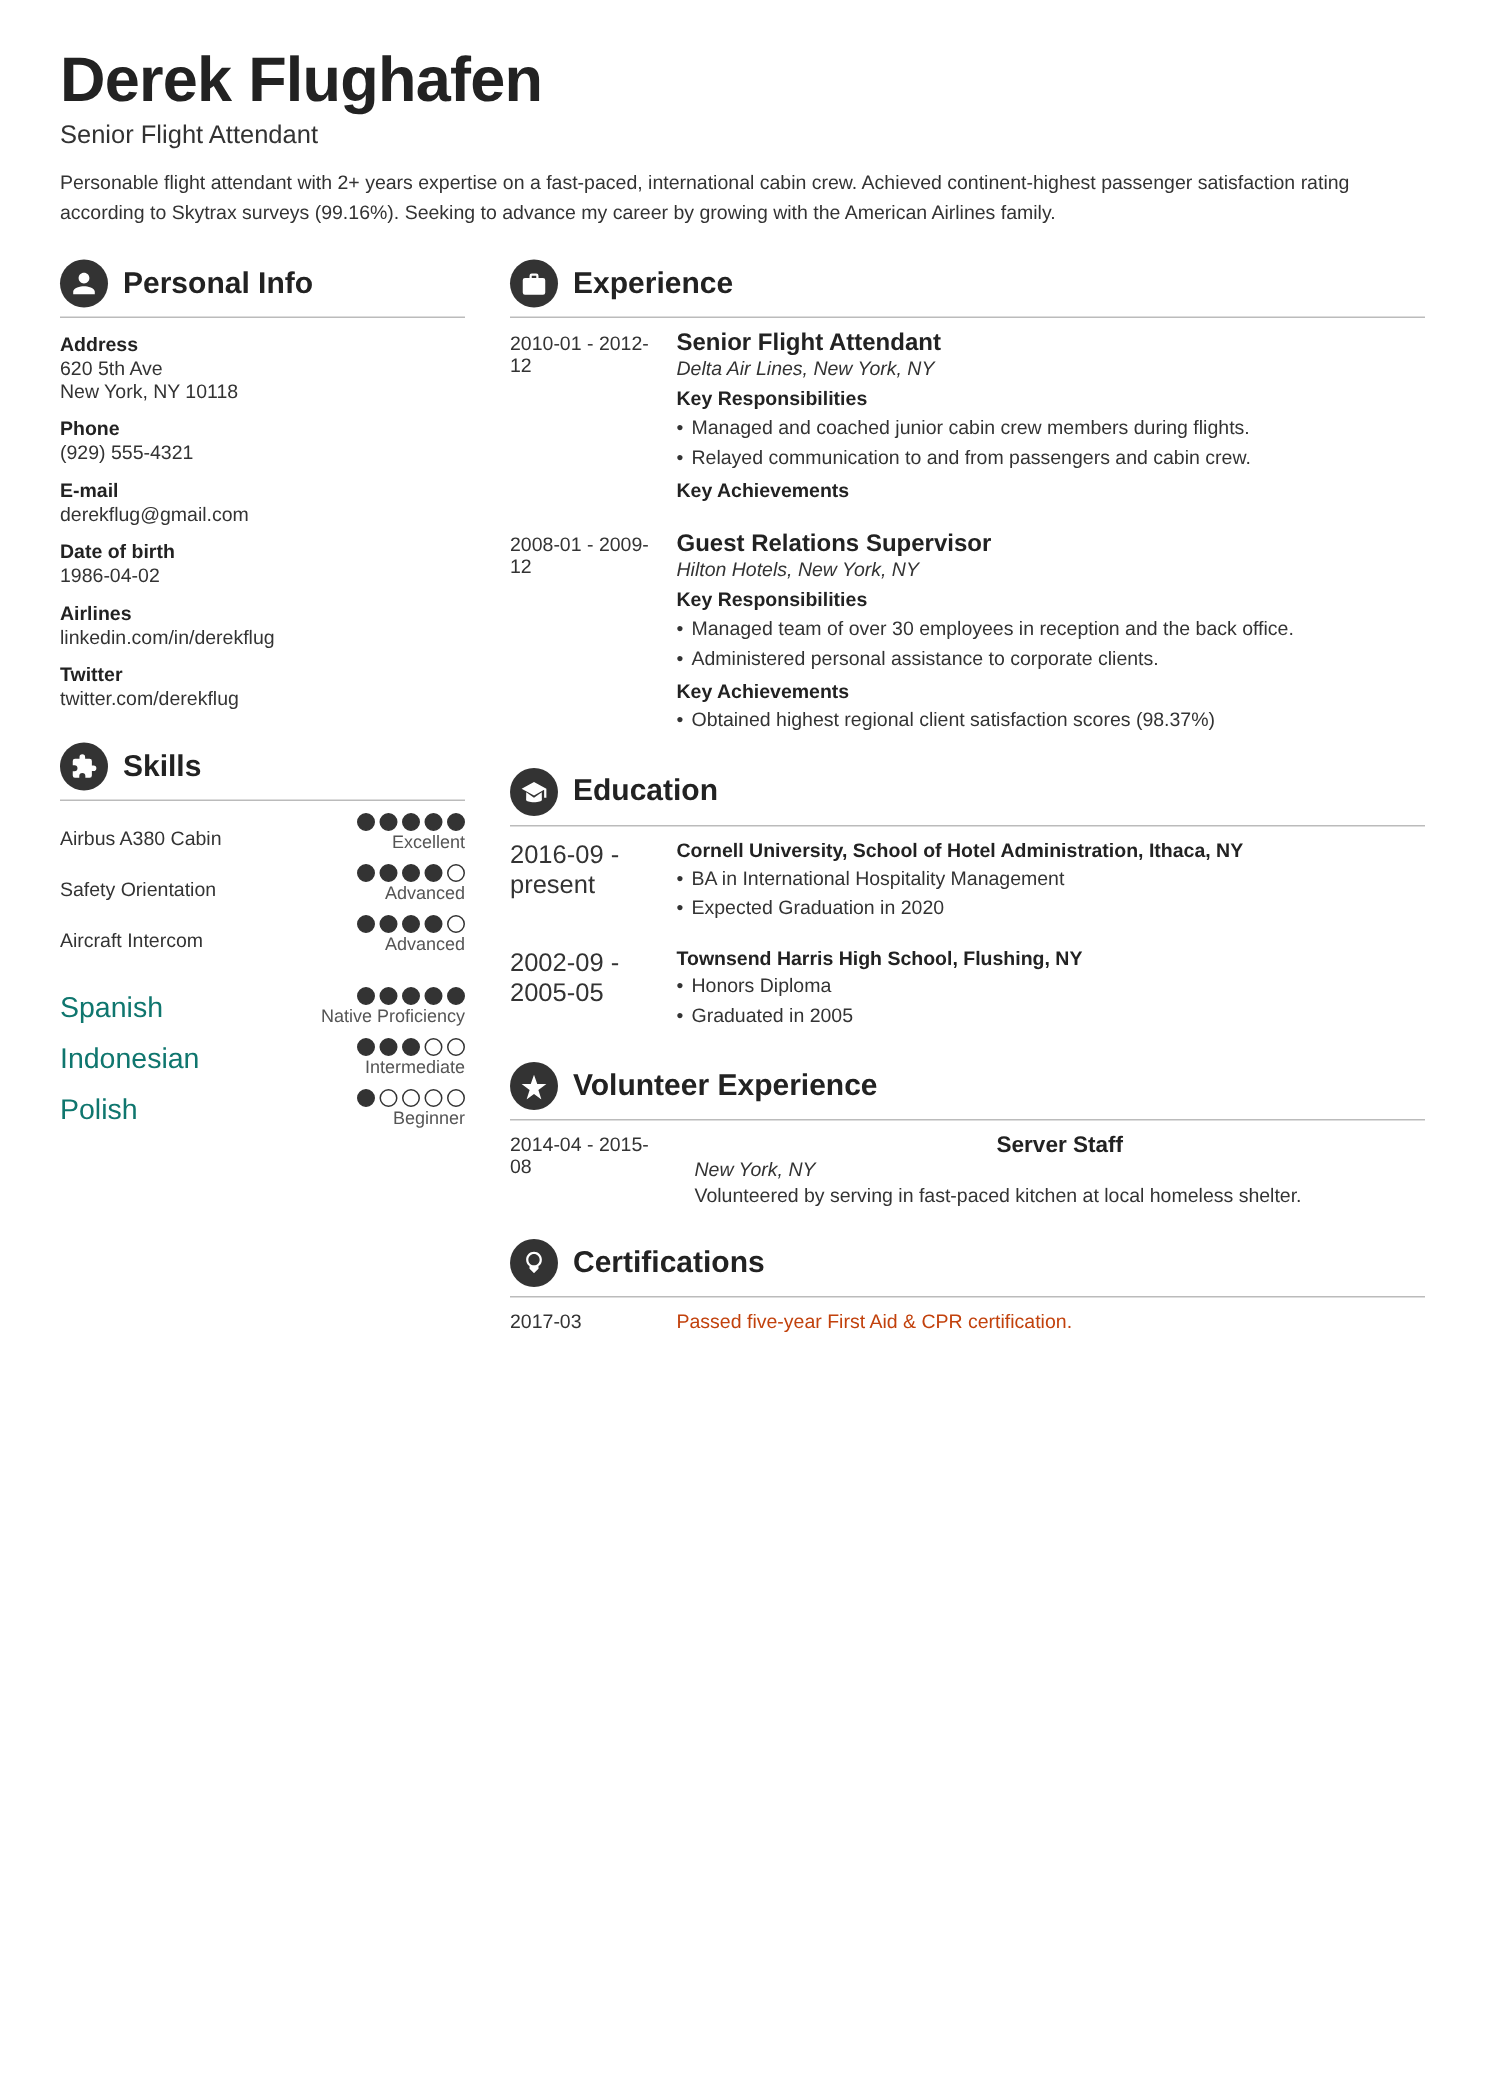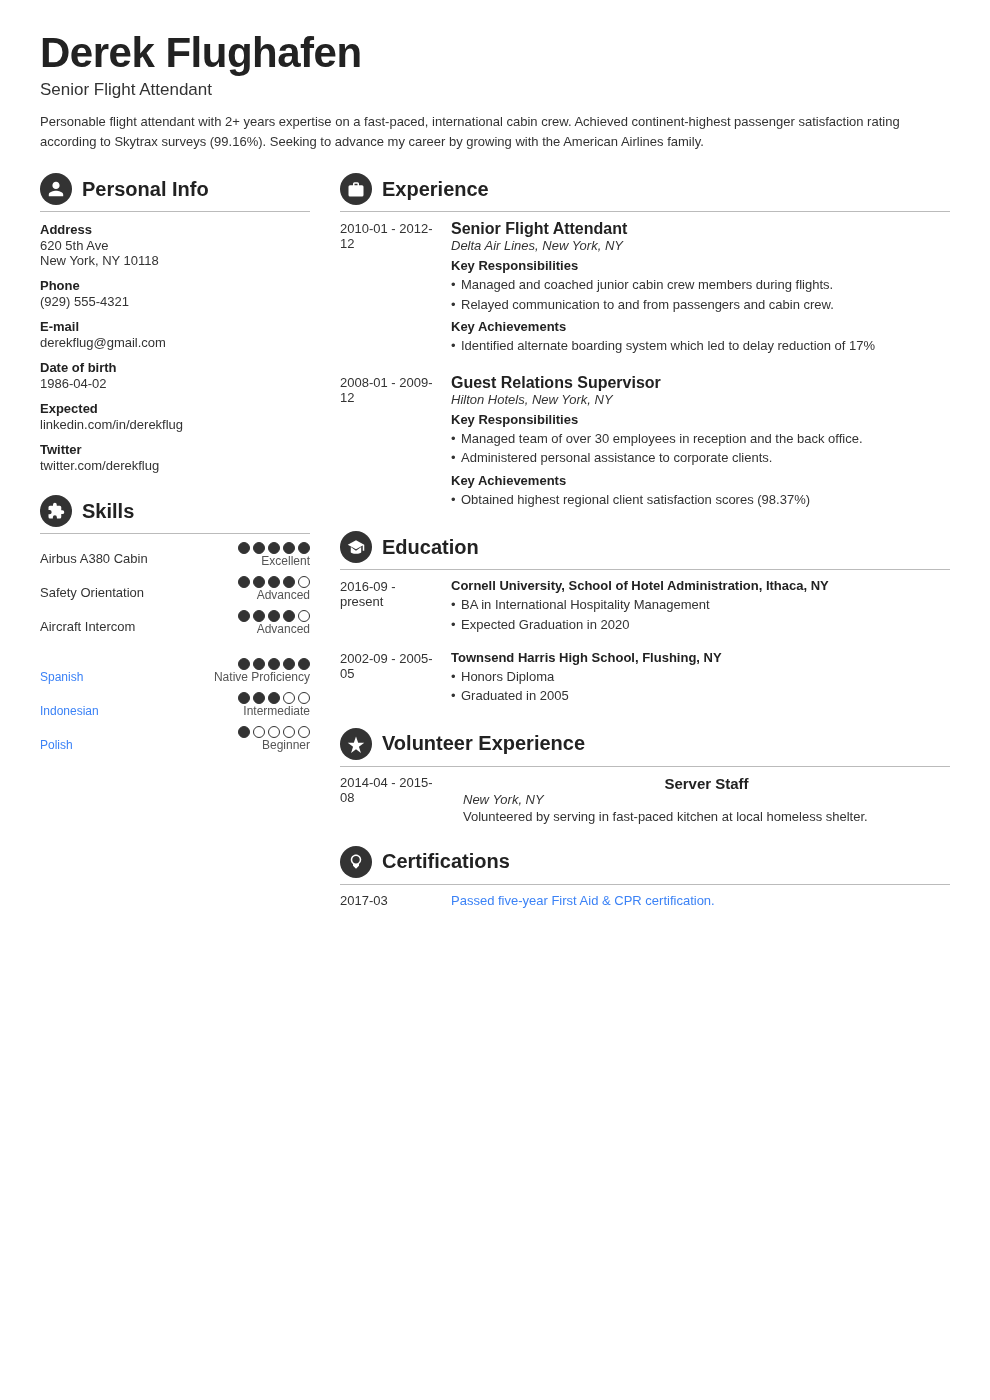--- a/index.html
+++ b/index.html
@@ -112,22 +112,22 @@
     .skill-level {
       font-size: 12px;
       color: #555;
       text-align: right;
     }
     
     .lang-row {
       margin-top: 8px;
     }
     .lang-name {
-      font-size: 12px;
-      color: #3b82f6;
+      font-size: 19px;
+      color: #0f766e;
     }
     
     .exp-entry {
       display: flex;
       gap: 16px;
       margin-bottom: 18px;
     }
     .exp-date {
       width: 95px;
       flex-shrink: 0;
@@ -168,21 +168,21 @@
     }
     
     .edu-entry {
       display: flex;
       gap: 16px;
       margin-bottom: 16px;
     }
     .edu-date {
       width: 95px;
       flex-shrink: 0;
-      font-size: 13px;
+      font-size: 17px;
       color: #333;
       padding-top: 1px;
     }
     .edu-content { flex: 1; }
     .edu-school {
       font-size: 13px;
       font-weight: 700;
       line-height: 1.3;
     }
     
@@ -200,21 +200,21 @@
     .vol-content { flex: 1; }
     .vol-title { font-weight: 700; font-size: 15px; text-align: center; }
     .vol-location { font-style: italic; font-size: 13px; color: #333; margin-bottom: 2px; }
     .vol-desc { font-size: 13px; color: #333; }
     
     .cert-entry {
       display: flex;
       gap: 16px;
     }
     .cert-date { width: 95px; flex-shrink: 0; font-size: 13px; color: #333; }
-    .cert-text { font-size: 13px; color: #3b82f6; }
+    .cert-text { font-size: 13px; color: #c2410c; }
   </style>
 </head>
 <body>
 
 <div>
   <div class="header-name">Derek Flughafen</div>
   <div class="header-title">Senior Flight Attendant</div>
   <div class="header-summary">Personable flight attendant with 2+ years expertise on a fast-paced, international cabin crew. Achieved continent-highest passenger satisfaction rating according to Skytrax surveys (99.16%). Seeking to advance my career by growing with the American Airlines family.</div>
 </div>
 
@@ -234,21 +234,21 @@
       </div>
       <div class="info-label">Address</div>
       <div class="info-value">620 5th Ave</div>
       <div class="info-value">New York, NY 10118</div>
       <div class="info-label">Phone</div>
       <div class="info-value">(929) 555-4321</div>
       <div class="info-label">E-mail</div>
       <div class="info-value">derekflug@gmail.com</div>
       <div class="info-label">Date of birth</div>
       <div class="info-value">1986-04-02</div>
-      <div class="info-label">Expected</div>
+      <div class="info-label">Airlines</div>
       <div class="info-value">linkedin.com/in/derekflug</div>
       <div class="info-label">Twitter</div>
       <div class="info-value">twitter.com/derekflug</div>
     </div>
 
     <div class="section-block">
       <div class="section-header">
         <div class="section-icon">
 
           <svg viewBox="0 0 24 24" xmlns="http://www.w3.org/2000/svg">
@@ -385,21 +385,20 @@
       <div id="experience-list">
           <div class="exp-entry">
       <div class="exp-date">2010-01 - 2012-12</div>
       <div class="exp-content">
         <div class="exp-job-title">Senior Flight Attendant</div>
         <div class="exp-company">Delta Air Lines, New York, NY</div>
         <div class="exp-section-label">Key Responsibilities</div>
         <div class="exp-bullet">Managed and coached junior cabin crew members during flights.</div>
               <div class="exp-bullet">Relayed communication to and from passengers and cabin crew.</div>
         <div class="exp-section-label">Key Achievements</div>
-        <div class="exp-bullet">Identified alternate boarding system which led to delay reduction of 17%</div>
       </div>
     </div>
           <div class="exp-entry">
       <div class="exp-date">2008-01 - 2009-12</div>
       <div class="exp-content">
         <div class="exp-job-title">Guest Relations Supervisor</div>
         <div class="exp-company">Hilton Hotels, New York, NY</div>
         <div class="exp-section-label">Key Responsibilities</div>
         <div class="exp-bullet">Managed team of over 30 employees in reception and the back office.</div>
               <div class="exp-bullet">Administered personal assistance to corporate clients.</div>

